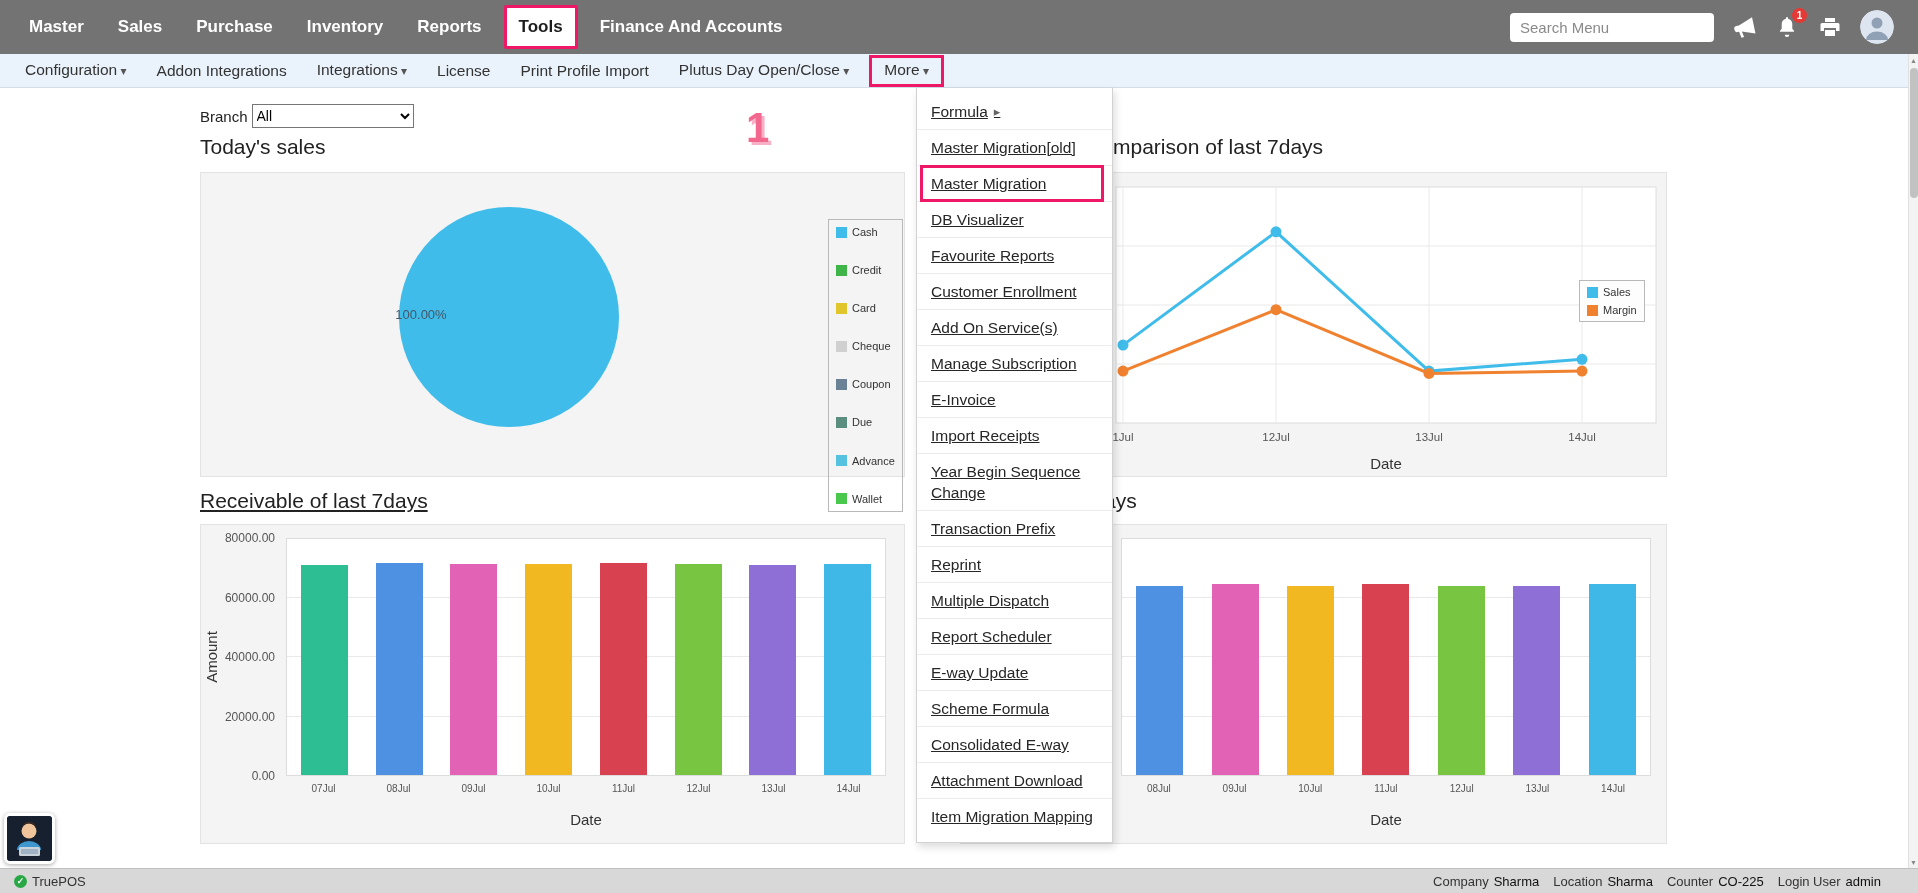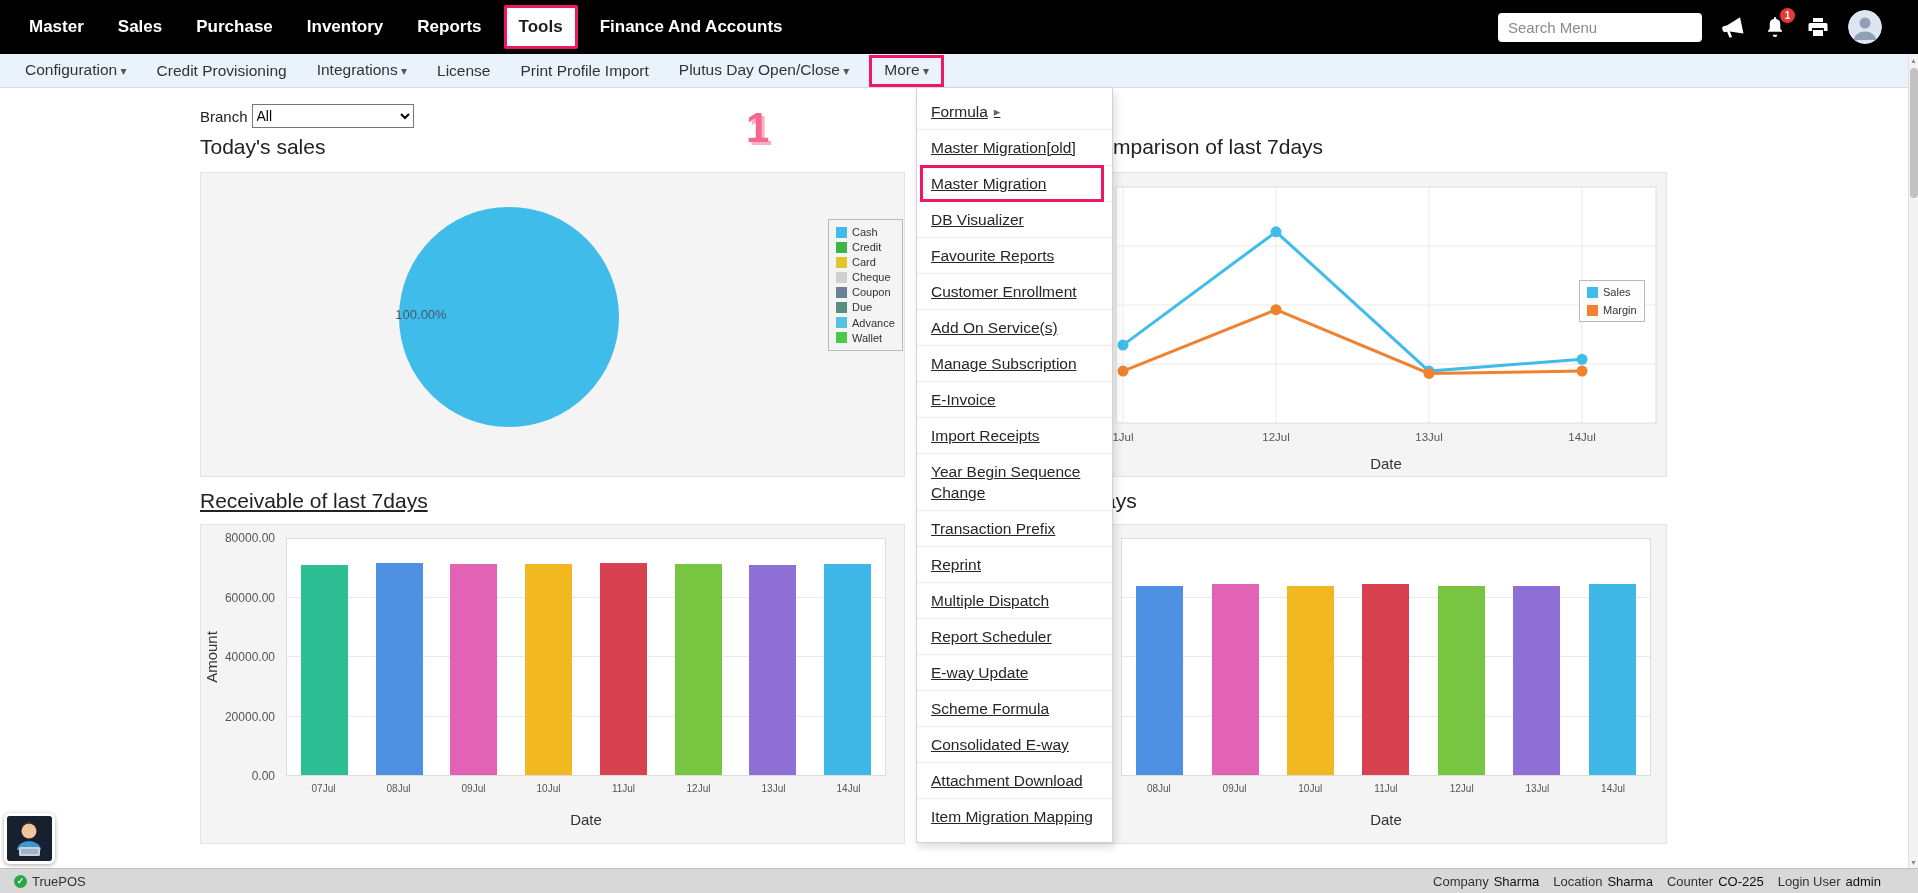--- a/index.html
+++ b/index.html
@@ -1,21 +1,21 @@
 <!DOCTYPE html>
 <html><head>
 <meta charset="utf-8">
 <style>
   * { box-sizing: border-box; margin: 0; padding: 0; }
   html,body { width:1918px; height:893px; overflow:hidden; }
   body { font-family:"Liberation Sans", sans-serif; background:#fff; position:relative; }
 
   
-  .topnav { position:absolute; left:0; top:0; right:0; height:54px; background:#000000;
-            display:flex; align-items:center; padding:0 20px 0 12px; z-index:40; }
+  .topnav { position:absolute; left:0; top:0; right:0; height:54px; background:#737373;
+            display:flex; align-items:center; padding:0 8px 0 12px; z-index:40; }
   .nav-items { display:flex; align-items:center; }
   .nav-item { color:#fff; font-weight:700; font-size:17px; padding:0 17px; line-height:54px;
               text-decoration:none; cursor:pointer; white-space:nowrap; }
   .nav-item.tools-hl { background:#fff; color:#1d1d1d; border:3px solid #ee1866; line-height:normal;
                        padding:9px 12px; margin:0 5px; border-radius:2px; }
   .topnav-right { margin-left:auto; display:flex; align-items:center; gap:17px; padding-right:16px; }
   .search-input { width:204px; height:29px; border:none; border-radius:4px; padding:0 10px;
                   font-size:15px; color:#333; font-family:"Liberation Sans",sans-serif; }
   .search-input::placeholder { color:#8a8a8a; }
   .icon-btn { position:relative; width:26px; height:26px; display:inline-flex; align-items:center;
@@ -50,21 +50,21 @@
   .branch-row { position:absolute; left:200px; top:104px; height:24px; display:flex; align-items:center; gap:4px; }
   .branch-label { font-size:15px; color:#222; }
   .branch-select { width:162px; height:24px; font-size:14px; border:1px solid #767676; background:#fff;
                    font-family:"Liberation Sans",sans-serif; }
 
   
   .pie-circle { position:absolute; left:198px; top:34px; width:220px; height:220px; border-radius:50%; }
   .pie-label { position:absolute; left:165px; top:134px; width:110px; text-align:center;
                font-size:13px; color:#44586a; }
   .legend-box { display:flex; flex-direction:column; }
-  .pie-legend { position:absolute; left:627px; top:46px; border:1px solid #b9b9b9; padding:6px 7px; gap:3px; }
+  .pie-legend { position:absolute; left:627px; top:46px; border:1px solid #b9b9b9; padding:6px 7px; gap:26px; }
   .line-legend { position:absolute; left:618px; top:107px; border:1px solid #b9b9b9; background:#fdfdfd;
                  padding:5px 7px; gap:6px; }
   .leg-row { display:flex; align-items:center; gap:5px; }
   .leg-sq { width:11px; height:11px; flex:none; }
   .leg-lab { font-size:11px; color:#333; line-height:1.1; }
 
   
   .line-svg { position:absolute; left:0; top:0; }
   .lx-tick { position:absolute; top:258px; width:50px; text-align:center; font-size:11.5px; color:#555; }
   .axis-label { position:absolute; text-align:center; font-size:15px; color:#333; }
@@ -167,21 +167,21 @@
         <circle cx="17" cy="17" r="17" fill="#dde6f0"></circle>
         <circle cx="17" cy="13" r="5.5" fill="#90a1b5"></circle>
         <path d="M6 30a11 8.5 0 0 1 22 0z" fill="#90a1b5"></path>
       </svg>
     </span>
   </div>
 </header>
 
 <nav class="subnav">
   <span class="subnav-item caret">Configuration</span>
-  <span class="subnav-item">Credit Provisioning</span>
+  <span class="subnav-item">Addon Integrations</span>
   <span class="subnav-item caret">Integrations</span>
   <span class="subnav-item">License</span>
   <span class="subnav-item">Print Profile Import</span>
   <span class="subnav-item caret">Plutus Day Open/Close</span>
   <span class="red-box">
     <span class="subnav-item caret">More</span>
   </span>
 </nav>
 
 <div class="branch-row">

